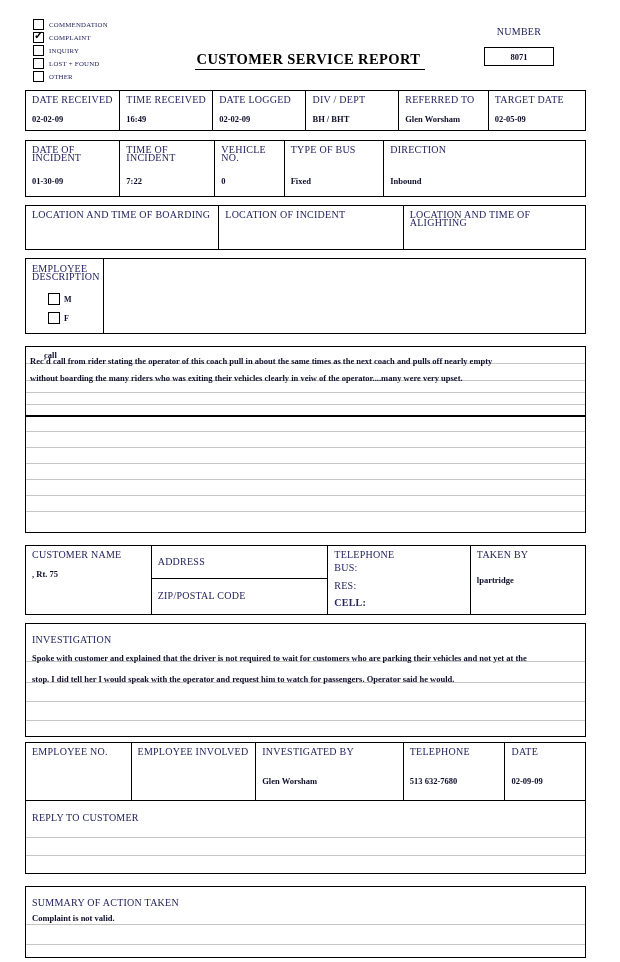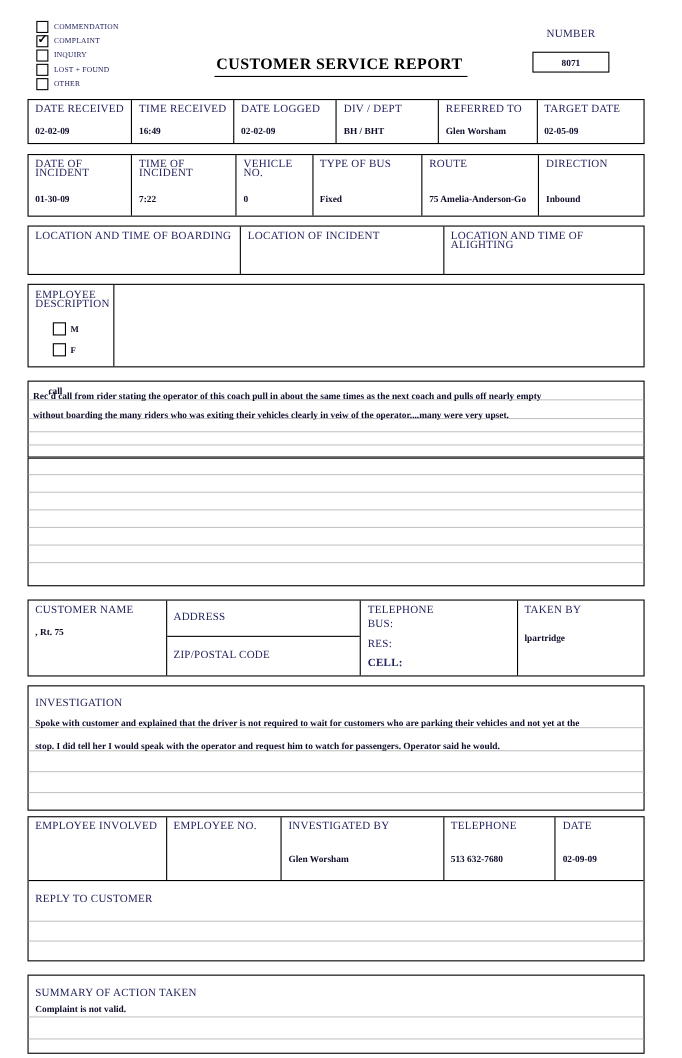--- a/index.html
+++ b/index.html
@@ -118,24 +118,20 @@
         <span class="val">7:22</span>
       </div>
       <div class="cell pb10" style="flex:0 0 12.4%;">
         <span class="lbl">VEHICLE NO.</span>
         <span class="val">0</span>
       </div>
       <div class="cell pb10" style="flex:0 0 17.8%;">
         <span class="lbl">TYPE OF BUS</span>
         <span class="val">Fixed</span>
       </div>
-      <div class="cell pb10" style="flex:0 0 19.0%;">
-        <span class="lbl">ROUTE</span>
-        <span class="val">75 Amelia-Anderson-Go</span>
-      </div>
       <div class="cell pb10" style="flex:1 1 auto;">
         <span class="lbl">DIRECTION</span>
         <span class="val">Inbound</span>
       </div>
     </div>
   </div>
 
   <div class="box" style="left:25px;top:205px;width:561px;height:45px;">
     <div class="flexrow">
       <div class="cell" style="flex:0 0 34.4%;">
@@ -233,28 +229,28 @@
     <div class="rule" style="height:21px;padding:6px 0 0 6px;box-sizing:border-box;">
       <span class="narr">stop. I did tell her I would speak with the operator and request him to watch for passengers. Operator said he would.</span>
     </div>
     <div class="rule" style="height:19px;"></div>
     <div class="rule" style="height:19px;"></div>
   </div>
 
   <div class="box" style="left:25px;top:742px;width:561px;height:132px;">
     <div style="height:58px;border-bottom:1px solid #000;box-sizing:border-box;">
       <div class="flexrow">
+        <div class="cell pb14" style="flex:0 0 18.7%;">
+          <span class="lbl">EMPLOYEE NO.</span>
+          <span class="val"></span>
+        </div>
         <div class="cell pb14" style="flex:0 0 22.3%;">
           <span class="lbl">EMPLOYEE INVOLVED</span>
           <span class="val"></span>
         </div>
-        <div class="cell pb14" style="flex:0 0 18.7%;">
-          <span class="lbl">EMPLOYEE NO.</span>
-          <span class="val"></span>
-        </div>
         <div class="cell pb14" style="flex:0 0 26.4%;">
           <span class="lbl">INVESTIGATED BY</span>
           <span class="val">Glen Worsham</span>
         </div>
         <div class="cell pb14" style="flex:0 0 18.2%;">
           <span class="lbl">TELEPHONE</span>
           <span class="val">513 632-7680</span>
         </div>
         <div class="cell pb14" style="flex:1 1 auto;">
           <span class="lbl">DATE</span>

